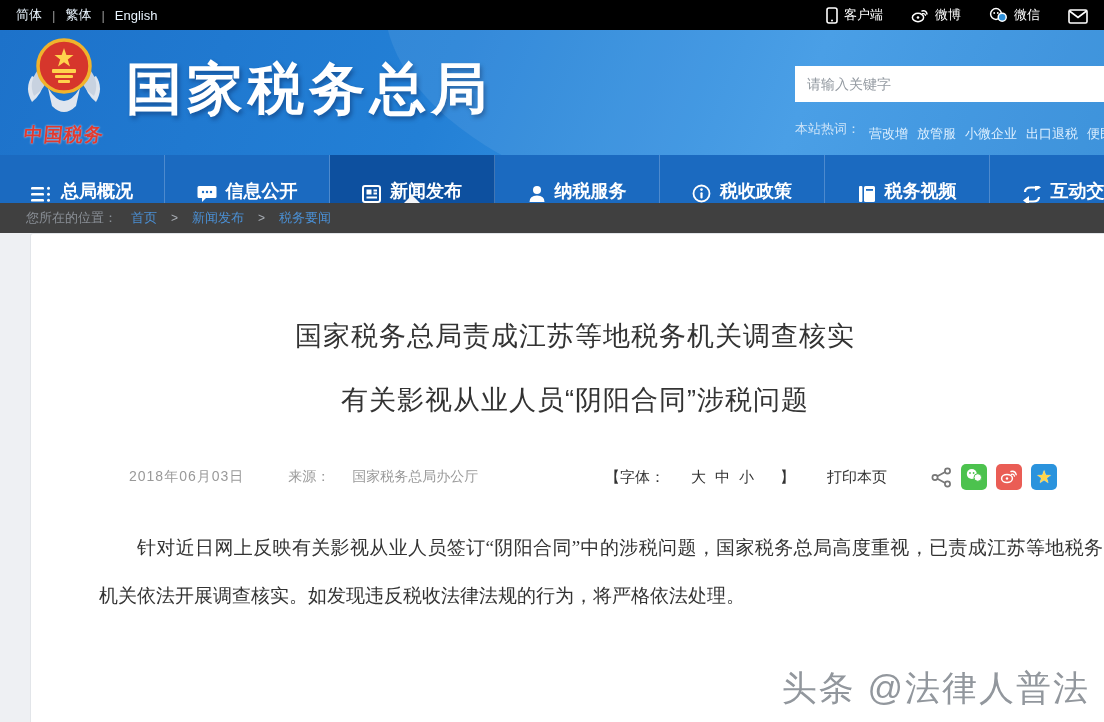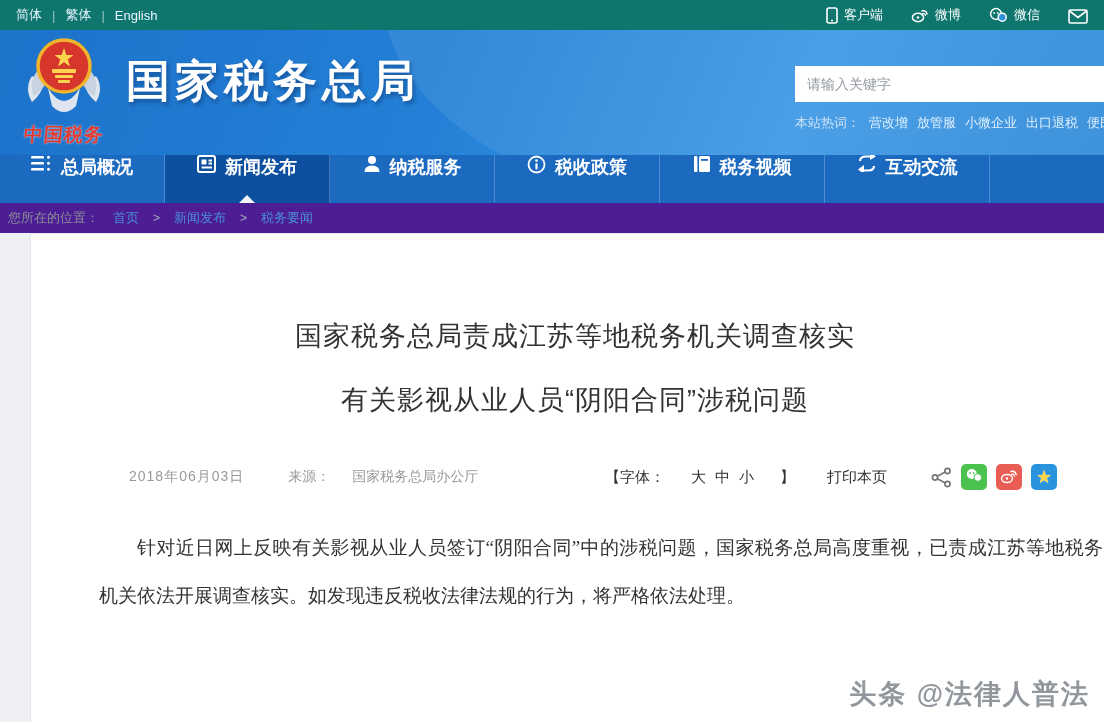--- a/index.html
+++ b/index.html
@@ -3,21 +3,21 @@
 <meta charset="utf-8">
 <style>
   * { margin:0; padding:0; box-sizing:border-box; }
   html,body { background:#eef0f3; }
   .page {
     position:relative; width:1104px; height:722px; overflow:hidden;
     background:#eef0f3; font-family:"Liberation Sans", sans-serif;
   }
   
   .topbar {
-    height:30px; background:#0f766e; display:flex; align-items:center;
+    height:30px; background:#000000; display:flex; align-items:center;
     justify-content:space-between; padding:0 16px; color:#fff; font-size:13px;
   }
   .topbar-left { display:flex; align-items:center; gap:10px; }
   .topbar-left a { color:#eaf5ff; text-decoration:none; cursor:pointer; }
   .tb-sep { color:rgba(255,255,255,.55); }
   .topbar-right { display:flex; align-items:flex-end; gap:28px; }
   .tb-link { display:flex; align-items:center; gap:6px; color:#fff; cursor:pointer; }
   .tb-link svg { display:block; }
   
   .header {
@@ -30,55 +30,55 @@
     border-radius:50%; background:rgba(255,255,255,.08); pointer-events:none;
   }
   .brand { position:absolute; left:14px; top:6px; display:flex; }
   .emblem-col { width:100px; text-align:center; }
   .logo-caption {
     color:#e03a30; font-size:19px; font-weight:bold; letter-spacing:1px;
     transform:skewX(-6deg); text-shadow:0 0 2px rgba(255,255,255,.8); margin-top:-4px;
   }
   .brand-text { margin:16px 0 0 12px; }
   .site-name {
-    color:#fff; font-size:44px; font-weight:bold; letter-spacing:5px;
+    color:#fff; font-size:56px; font-weight:bold; letter-spacing:5px;
     text-shadow:2px 3px 4px rgba(10,40,90,.45);
   }
   .site-name-en {
     color:#fff; font-size:17px; margin-top:4px; letter-spacing:.5px;
     font-family:"Liberation Serif", serif; text-shadow:1px 2px 3px rgba(10,40,90,.4);
   }
   .search-box {
     position:absolute; left:795px; top:36px; width:330px; height:36px;
     background:#fff; border:none; padding:0 12px; font-size:14px; color:#555;
   }
   .search-box::placeholder { color:#8a9199; }
   .hotwords {
     position:absolute; left:795px; top:84px; display:flex; align-items:center;
     gap:9px; font-size:13px; color:#c9e2f8; white-space:nowrap;
   }
-  .hotwords a { color:#dcefff; text-decoration:none; cursor:pointer; }
+  .hotwords a { color:#dcefff; text-decoration:none; cursor:pointer;margin-top:11px; }
   
   .nav { display:flex; height:48px; background:#1b6ac0; }
   .nav-item {
-    flex:0 0 165px; display:flex; align-items:flex-start; justify-content:center;
+    flex:0 0 165px; display:flex; align-items:flex-end; justify-content:center;
     gap:9px; color:#fff; font-size:18px; font-weight:bold; cursor:pointer;
     border-right:1px solid rgba(255,255,255,.22); position:relative;
   }
   .nav-item svg { display:block; }
   .nav-item.active { background:#0d509f; }
   .nav-item.active::after {
     content:""; position:absolute; bottom:0; left:50%; margin-left:-8px;
     border-left:8px solid transparent; border-right:8px solid transparent;
     border-bottom:8px solid #f2f4f7;
   }
   
   .crumb-bar {
-    height:30px; background:#4c1d95; display:flex; align-items:center;
-    padding-left:8px; font-size:13px; color:#8a8f96; gap:14px;
+    height:30px; background:#404040; display:flex; align-items:center;
+    padding-left:26px; font-size:13px; color:#8a8f96; gap:14px;
   }
   .crumb-bar a { color:#4a8fd4; text-decoration:none; cursor:pointer; }
   .crumb-sep { color:#a9aeb5; font-size:12px; }
   
   .card {
     position:absolute; top:233px; left:30px; width:1090px; height:490px;
     background:#fff; border:1px solid #e2e5e9; border-bottom:none;
     border-radius:3px 3px 0 0;
   }
   .article-title { text-align:center; margin-top:84px; color:#333; }
@@ -106,21 +106,21 @@
   .share-sq.qzone  { background:#2a93dd; }
   .share-nodes { cursor:pointer; display:flex; }
   .qzone-star { color:#ffd54c; font-size:18px; line-height:1; text-shadow:0 0 1px #fff; }
   .article-body {
     margin-top:34px; padding:0 16px 0 68px; font-size:19px; line-height:48px;
     color:#333; text-align:justify; font-family:"Liberation Serif", serif;
   }
   .article-body p { text-indent:2em; }
   
   .watermark {
-    position:absolute; right:14px; bottom:10px; font-size:27px; font-weight:bold;
+    position:absolute; right:14px; bottom:10px; font-size:35px; font-weight:normal;
     color:#92979d; letter-spacing:2px; text-shadow:1px 1px 0 #fff;
   }
 </style>
 </head>
 <body>
 
 <div class="page">
 
   <div class="topbar">
     <div class="topbar-left">
@@ -213,20 +213,31 @@
           <svg width="21" height="17" viewBox="0 0 21 17">
             <rect x="0" y="1" width="13" height="2.6" rx="1.2" fill="#fff"></rect>
             <rect x="0" y="7" width="13" height="2.6" rx="1.2" fill="#fff"></rect>
             <rect x="0" y="13" width="13" height="2.6" rx="1.2" fill="#fff"></rect>
             <circle cx="17.5" cy="2.3" r="1.5" fill="#fff"></circle>
             <circle cx="17.5" cy="8.3" r="1.5" fill="#fff"></circle>
             <circle cx="17.5" cy="14.3" r="1.5" fill="#fff"></circle>
           </svg>
         </span>
       <span>总局概况</span>
+    </div>
+    <div class="nav-item">
+      <span>
+          <svg width="20" height="18" viewBox="0 0 20 18">
+            <path d="M2 1 h16 a1.5 1.5 0 0 1 1.5 1.5 v9 a1.5 1.5 0 0 1 -1.5 1.5 h-9 l-4 4 v-4 h-3 a1.5 1.5 0 0 1 -1.5 -1.5 v-9 A1.5 1.5 0 0 1 2 1 Z" fill="#fff"></path>
+            <circle cx="6" cy="7" r="1.2" fill="#1b6ac0"></circle>
+            <circle cx="10" cy="7" r="1.2" fill="#1b6ac0"></circle>
+            <circle cx="14" cy="7" r="1.2" fill="#1b6ac0"></circle>
+          </svg>
+        </span>
+      <span>信息公开</span>
     </div>
     <div class="nav-item active">
       <span>
           <svg width="19" height="18" viewBox="0 0 19 18">
             <rect x="1" y="1" width="17" height="16" rx="2" fill="none" stroke="#fff" stroke-width="2"></rect>
             <rect x="4.5" y="4.5" width="5" height="5" fill="#fff"></rect>
             <rect x="11.5" y="4.5" width="3.5" height="2" fill="#fff"></rect>
             <rect x="11.5" y="7.5" width="3.5" height="2" fill="#fff"></rect>
             <rect x="4.5" y="11.5" width="10.5" height="2" fill="#fff"></rect>
           </svg>

